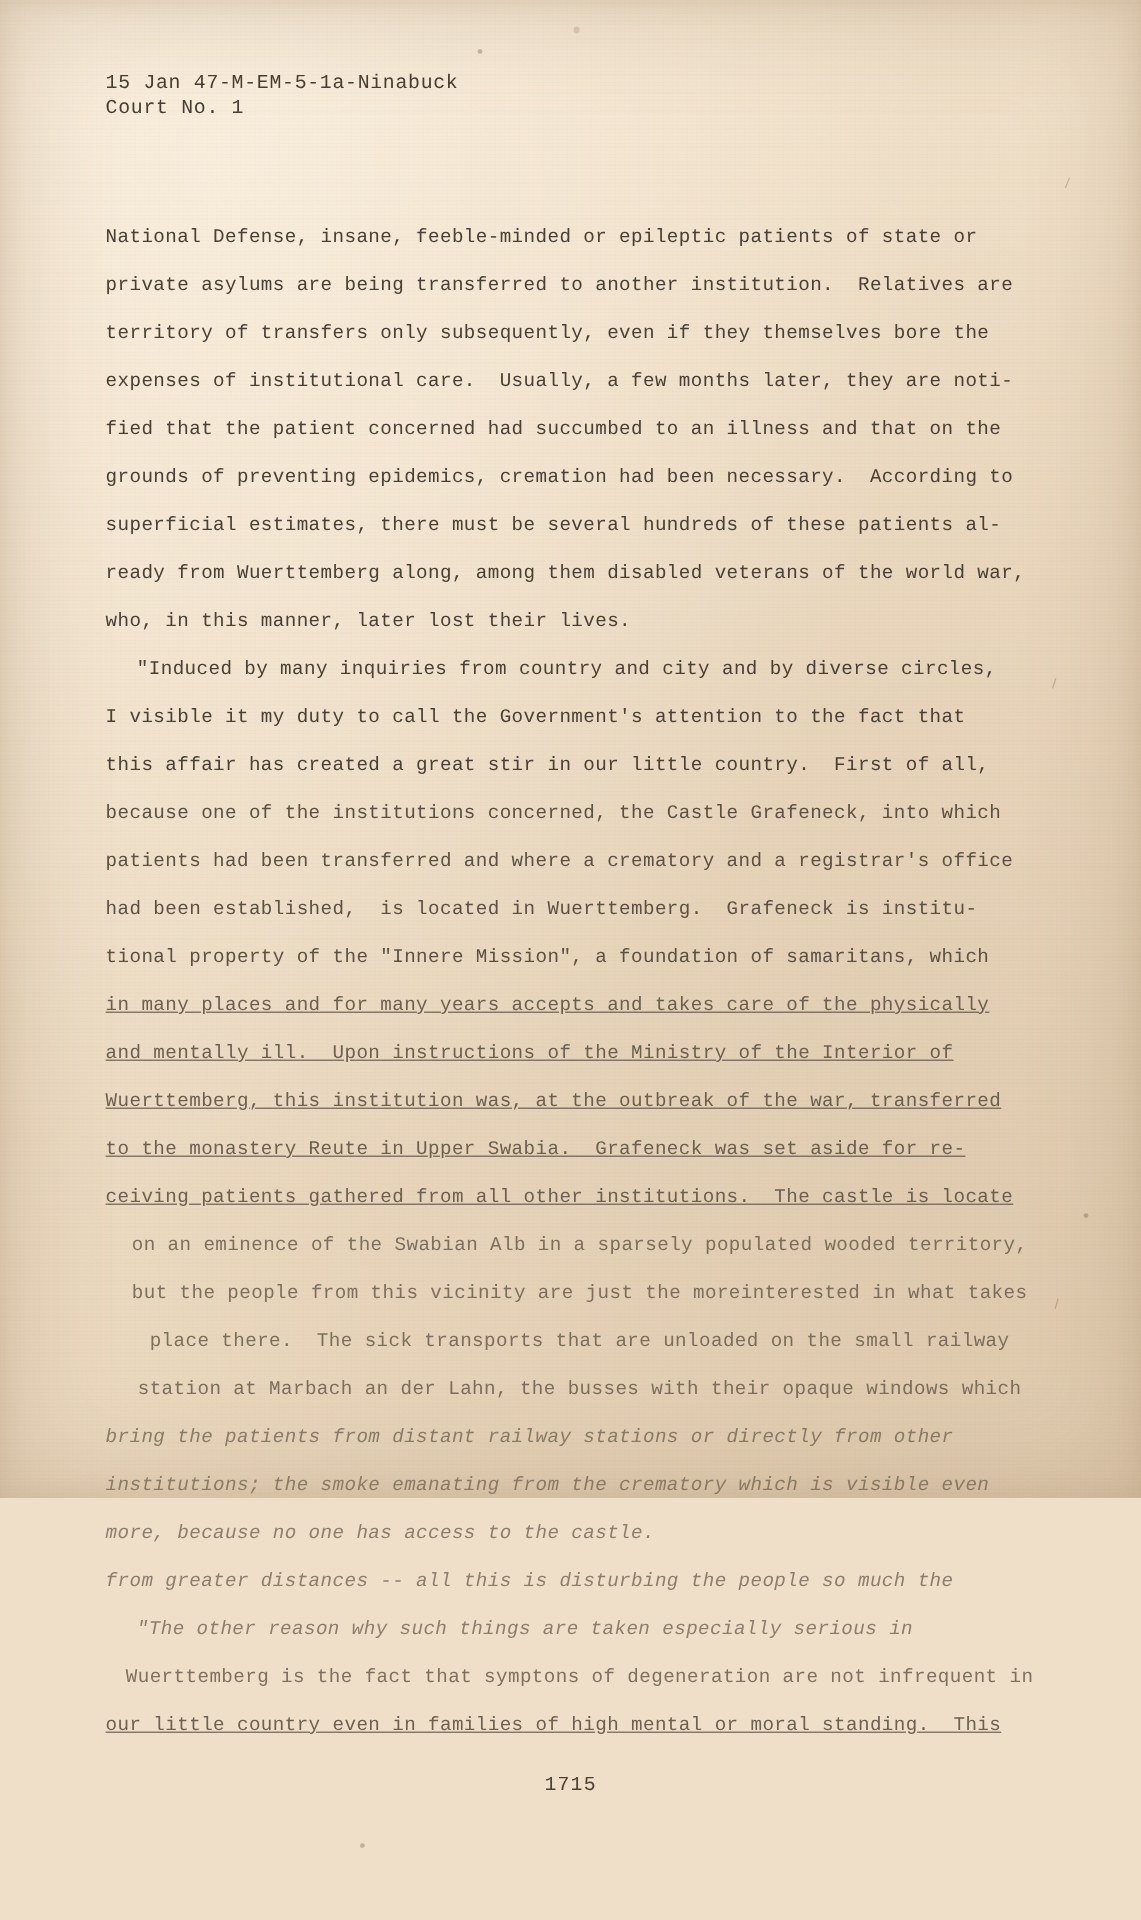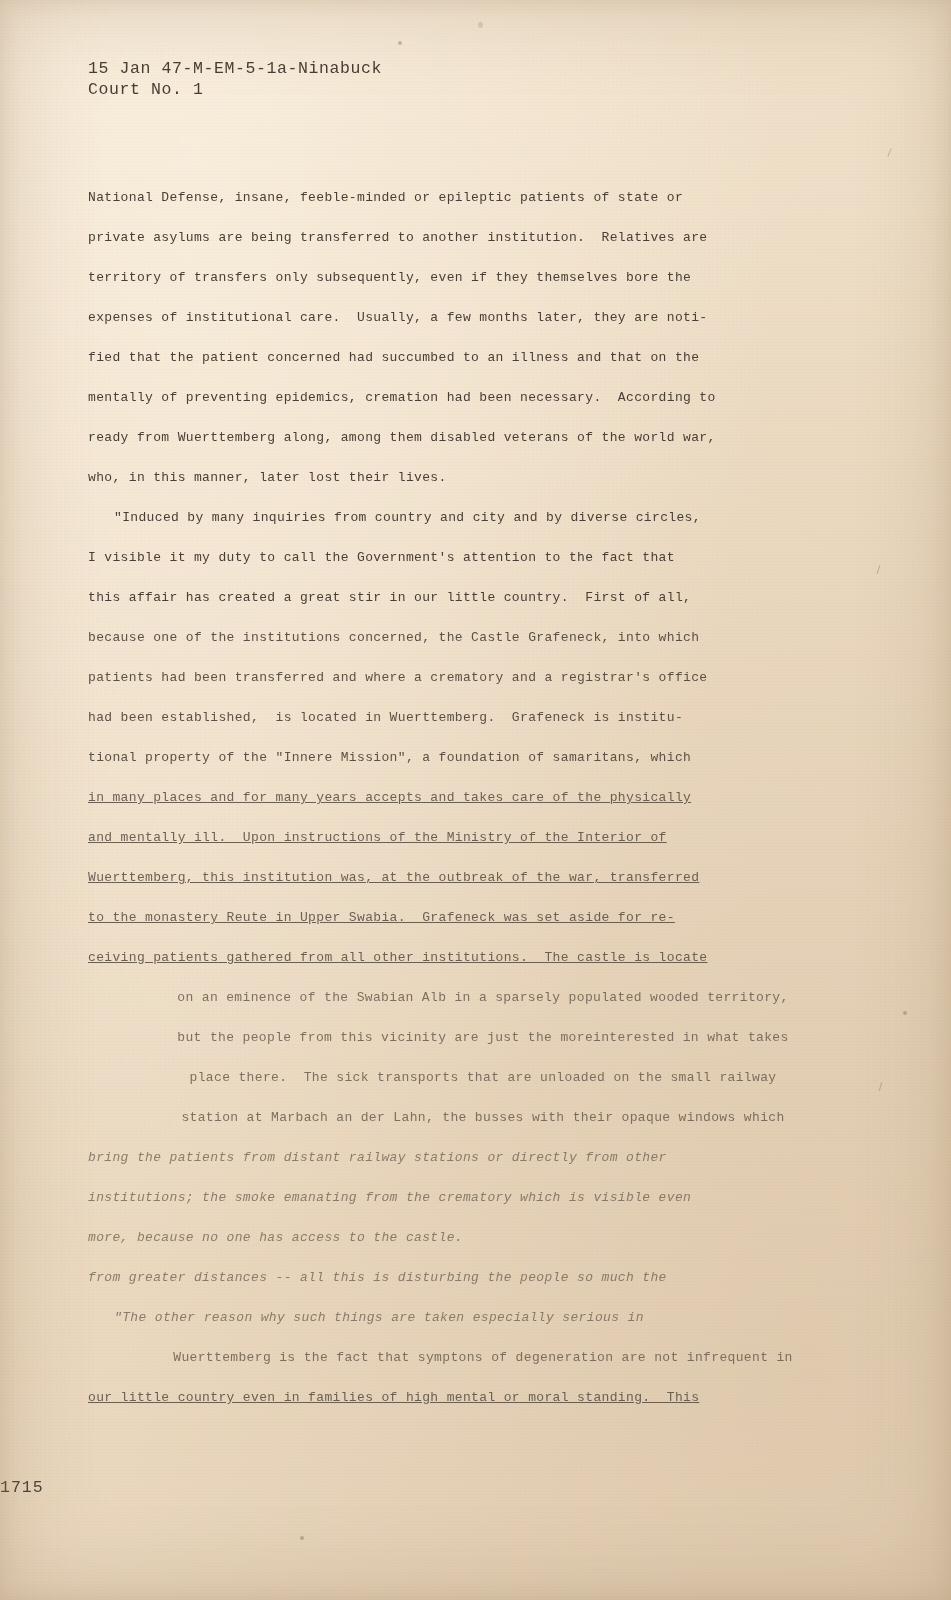--- a/index.html
+++ b/index.html
@@ -9,21 +9,21 @@
   body {
     width: 951px;
     height: 1600px;
     background: #efdfc9;
     font-family: "Liberation Mono", monospace;
     overflow: hidden;
   }
   .page {
     position: relative;
     width: 951px;
-    height: 1600px;
+    height: 1248px;
     background:
       radial-gradient(ellipse at 20% 10%, rgba(255,248,235,0.55) 0%, rgba(255,248,235,0) 55%),
       radial-gradient(ellipse at 85% 85%, rgba(206,180,148,0.35) 0%, rgba(206,180,148,0) 60%),
       linear-gradient(160deg, #f2e3cd 0%, #eddcc4 40%, #e7d4ba 100%);
     box-sizing: border-box;
   }
   .grain {
     position: absolute;
     inset: 0;
     pointer-events: none;
@@ -48,21 +48,21 @@
     color: #463d33;
   }
   .header div {
     white-space: pre;
   }
   .body-text {
     position: absolute;
     left: 88px;
     top: 178px;
     width: 790px;
-    font-size: 13px;
+    font-size: 16px;
     letter-spacing: 0.35px;
     color: #3f3830;
   }
   .para {
     margin: 0 0 0 0;
   }
   .para + .para {
     margin-top: 0px;
   }
   .line {
@@ -77,21 +77,21 @@
   .fade1 { color: #484036; }
   .fade2 { color: #534a3e; opacity: 0.95; }
   .fade3 { color: #5d5346; opacity: 0.9; text-decoration: underline; }
   .fade4 { color: #675c4e; opacity: 0.84; text-align: center; }
   .fade5 { color: #6f6454; opacity: 0.78; font-style: italic; }
   .page-number {
     position: absolute;
     left: 0;
     right: 0;
     top: 1478px;
-    text-align: left;
+    text-align: center;
     font-size: 16.5px;
     letter-spacing: 1px;
     color: #4a4238;
   }
   .speck {
     position: absolute;
     background: rgba(110,88,62,0.35);
     border-radius: 50%;
     pointer-events: none;
   }
@@ -116,21 +116,22 @@
   </div>
 
   <div class="body-text">
 
     <div class="para">
       <div class="line fade1">National Defense, insane, feeble-minded or epileptic patients of state or</div>
       <div class="line fade1">private asylums are being transferred to another institution.  Relatives are</div>
       <div class="line fade1">territory of transfers only subsequently, even if they themselves bore the</div>
       <div class="line fade1">expenses of institutional care.  Usually, a few months later, they are noti-</div>
       <div class="line fade1">fied that the patient concerned had succumbed to an illness and that on the</div>
-      <div class="line fade1">mentally of preventing epidemics, cremation had been necessary.  According to</div>
+      <div class="line fade1">grounds of preventing epidemics, cremation had been necessary.  According to</div>
+      <div class="line fade1">superficial estimates, there must be several hundreds of these patients al-</div>
       <div class="line fade1">ready from Wuerttemberg along, among them disabled veterans of the world war,</div>
       <div class="line fade1">who, in this manner, later lost their lives.</div>
     </div>
 
     <div class="para">
       <div class="line fade1 indent">"Induced by many inquiries from country and city and by diverse circles,</div>
       <div class="line fade1">I visible it my duty to call the Government's attention to the fact that</div>
       <div class="line fade1">this affair has created a great stir in our little country.  First of all,</div>
       <div class="line fade2">because one of the institutions concerned, the Castle Grafeneck, into which</div>
       <div class="line fade2">patients had been transferred and where a crematory and a registrar's office</div>

